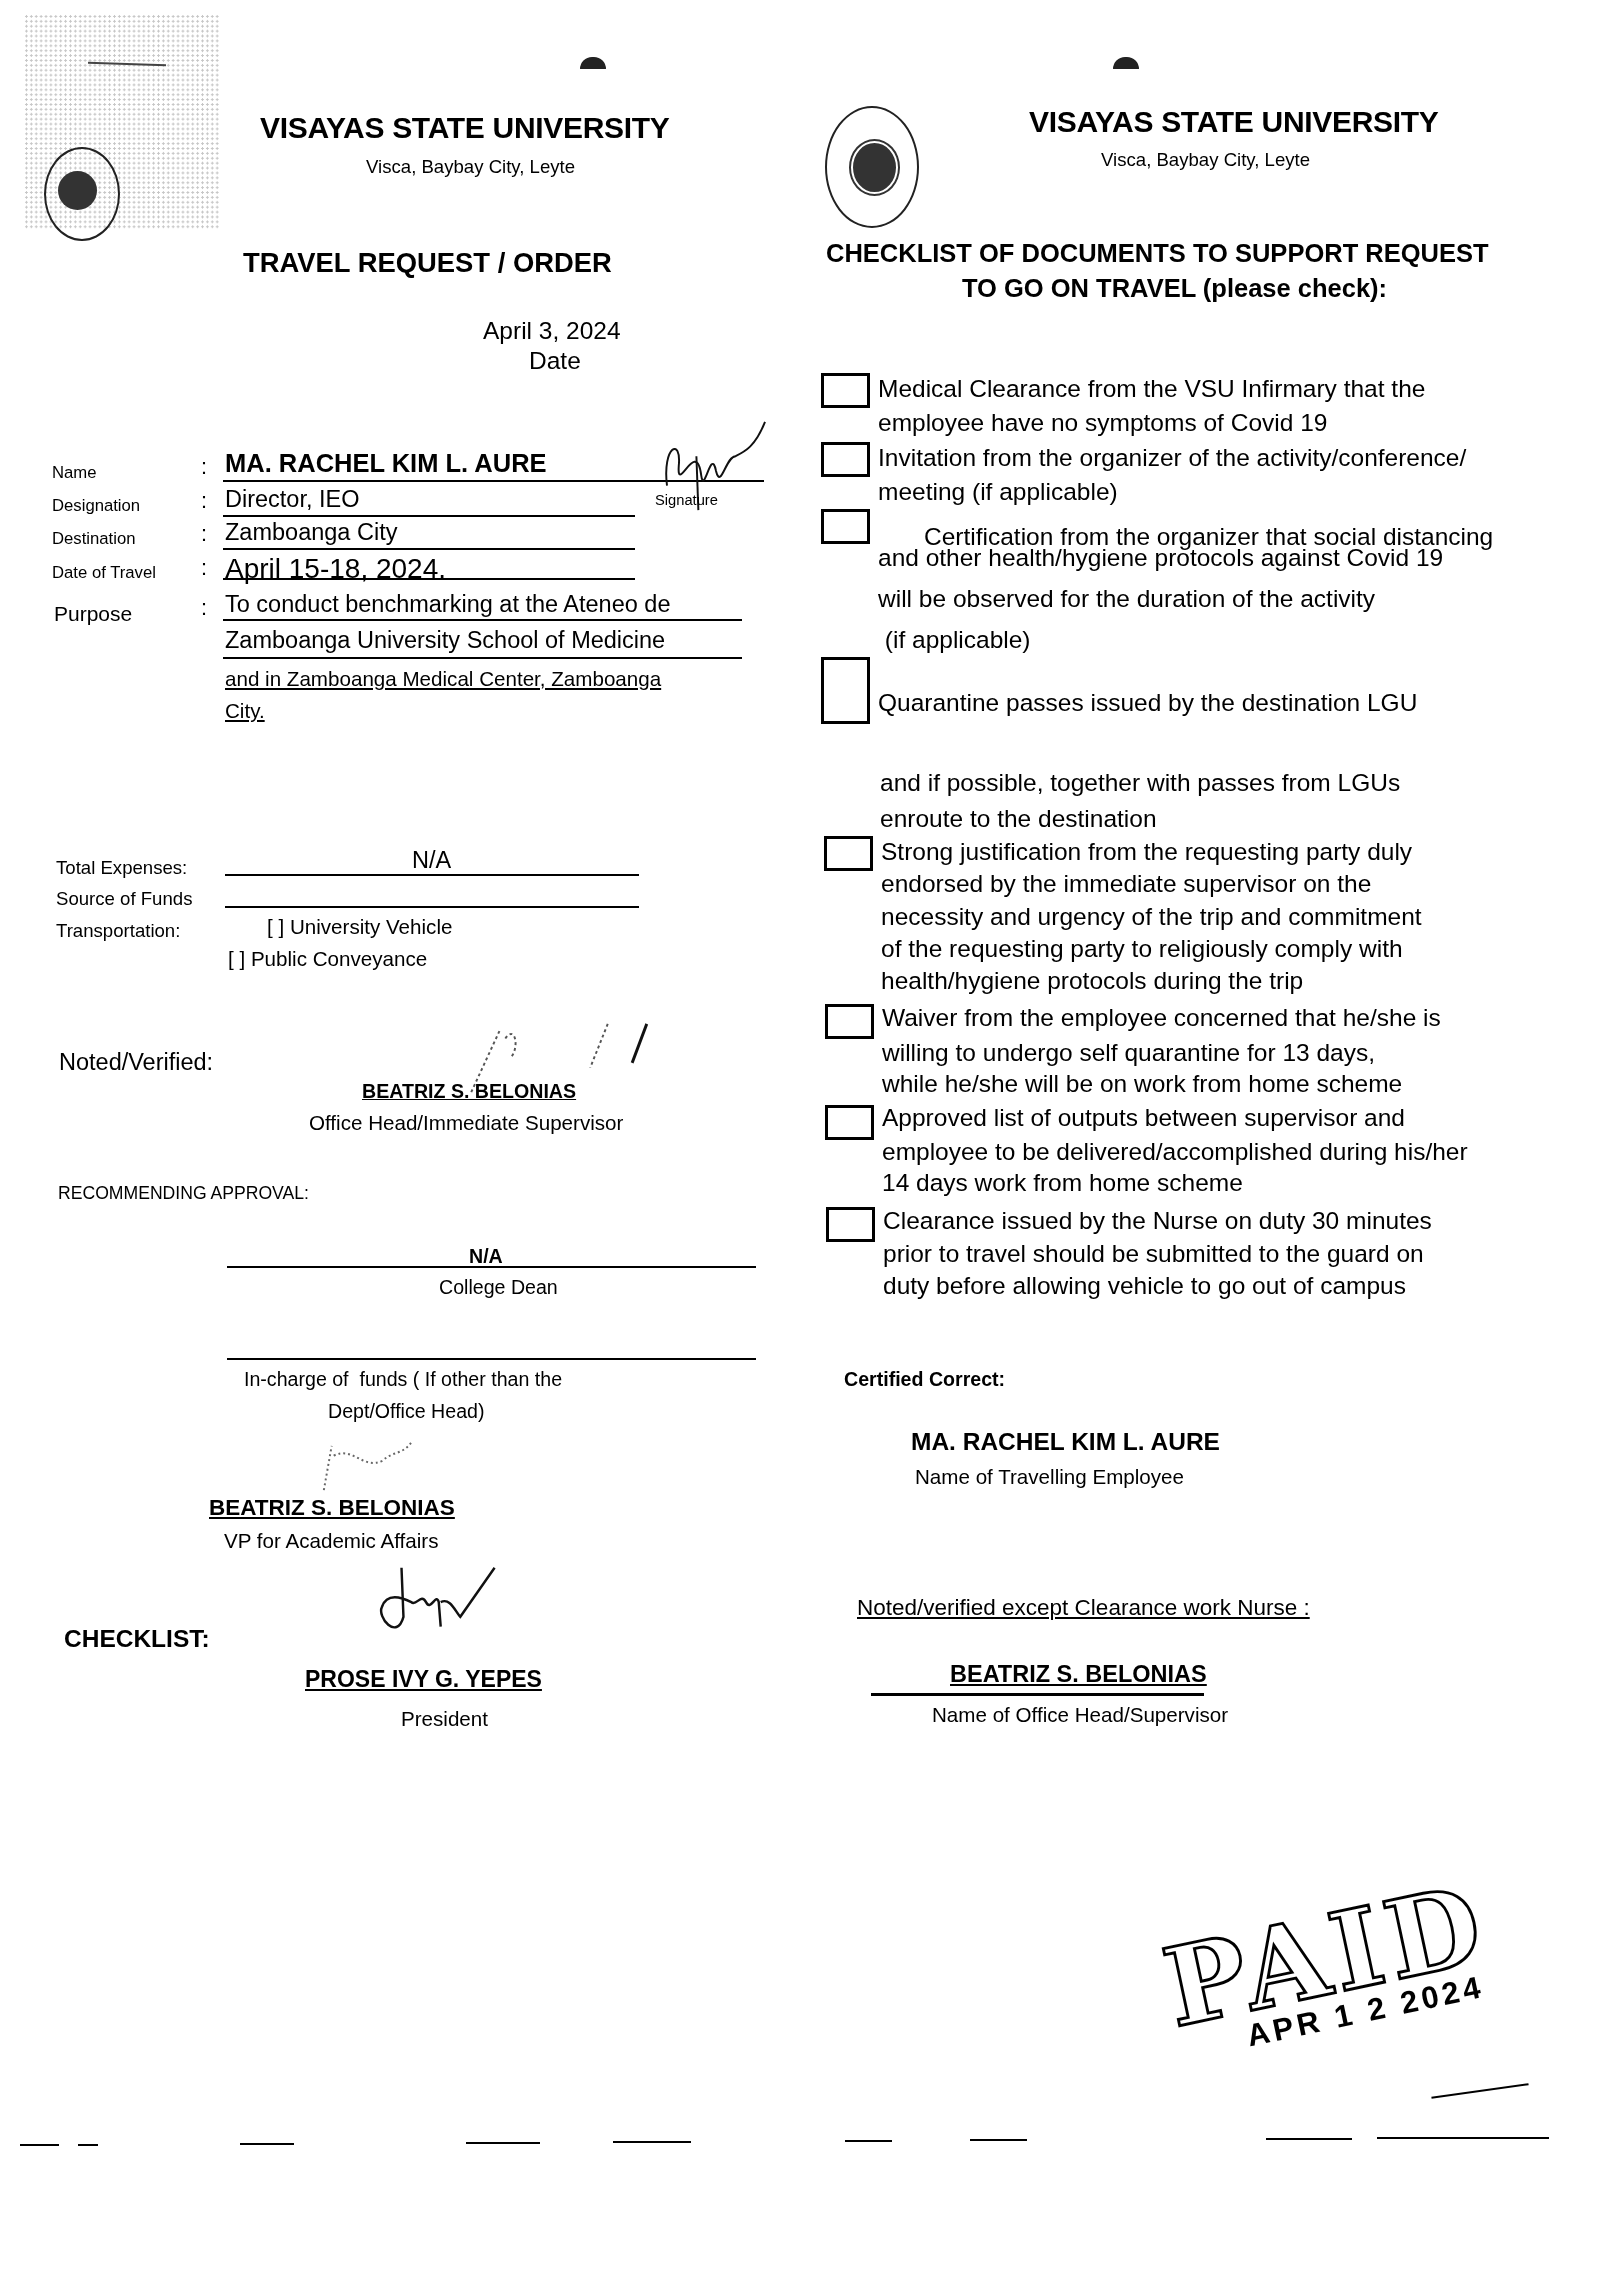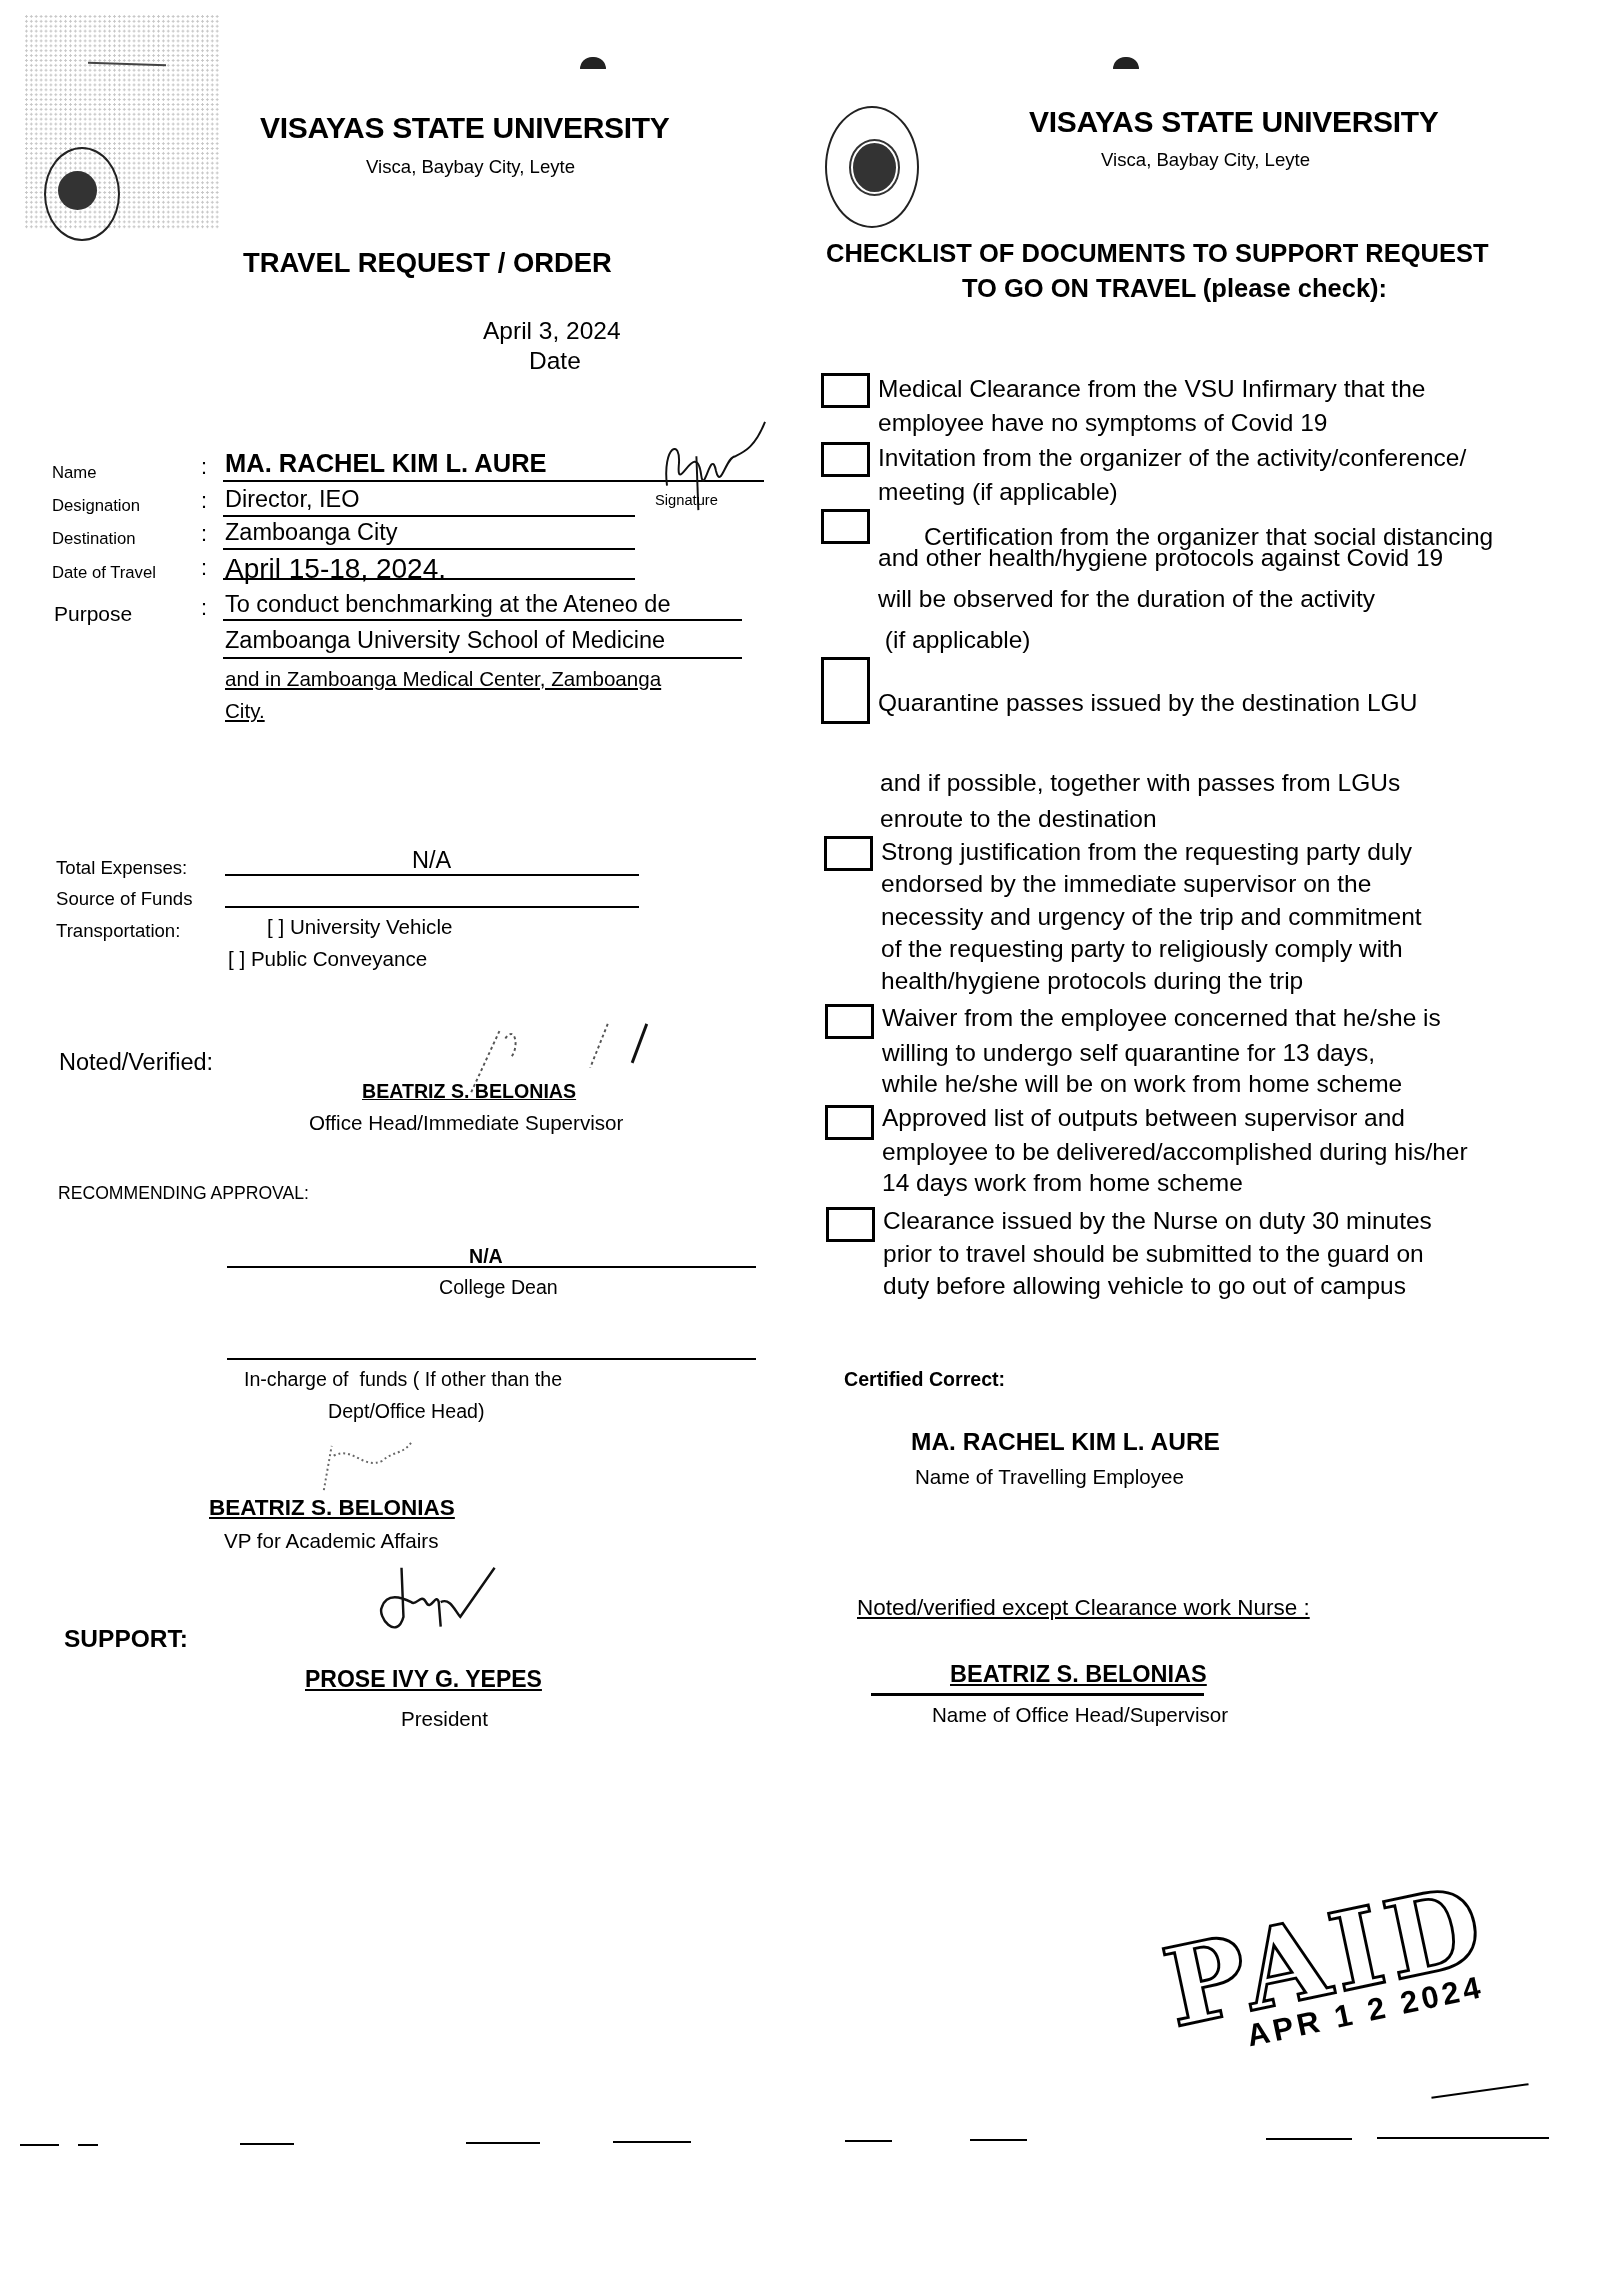--- a/index.html
+++ b/index.html
@@ -107,21 +107,21 @@
   <div class="line" style="left:227px;top:1358px;width:529px;"></div>
   <div class="abs" style="left:244px;top:1368px;font-size:19.6px;white-space:pre;">In-charge of  funds ( If other than the</div>
   <div class="abs" style="left:328px;top:1400px;font-size:19.6px;">Dept/Office Head)</div>
 
   <svg class="sig" style="left:314px;top:1436px;" width="118" height="59" viewBox="0 0 120 60">
     <path d="M10 55 L 18 10 M 20 20 C 40 10, 50 35, 70 25 C 80 15, 90 20, 100 5" stroke="#666" stroke-width="2" fill="none" stroke-dasharray="2 3"></path>
   </svg>
   <div class="abs bold u" style="left:209px;top:1495px;font-size:22.5px;">BEATRIZ S. BELONIAS</div>
   <div class="abs" style="left:224px;top:1529px;font-size:20.6px;">VP for Academic Affairs</div>
 
-  <div class="abs bold" style="left:64px;top:1625px;font-size:24.5px;">SUPPORT:</div>
+  <div class="abs bold" style="left:64px;top:1625px;font-size:24.5px;">CHECKLIST:</div>
   <svg class="sig" style="left:372px;top:1558px;" width="157" height="98" viewBox="0 0 160 100">
     <path d="M30 10 L 32 60 C 25 85, 5 60, 10 50 C 15 35, 30 40, 40 45 C 45 50, 50 35, 55 45 C 60 55, 65 35, 68 45 L 70 70 M 70 45 C 80 40, 85 55, 90 60 L 125 10" stroke="#111" stroke-width="2.5" fill="none"></path>
   </svg>
   <div class="abs bold u" style="left:305px;top:1666px;font-size:23px;">PROSE IVY G. YEPES</div>
   <div class="abs" style="left:401px;top:1707px;font-size:20.6px;">President</div>
 </div>
 
 <div>
   <div class="abs" style="left:1113px;top:57px;width:25.5px;height:11.8px;border-radius:13.7px 13.7px 0 0;background:#222;"></div>
 

